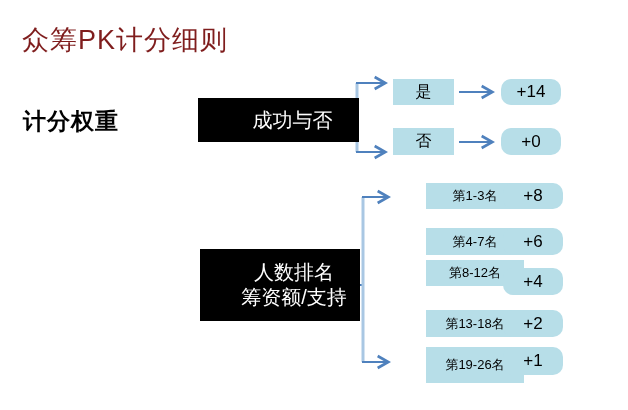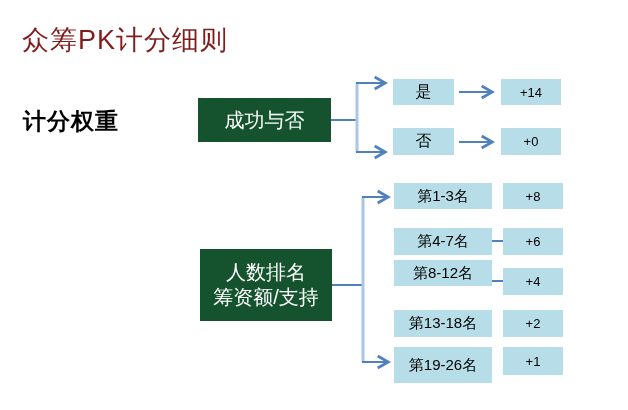--- a/index.html
+++ b/index.html
@@ -28,40 +28,41 @@
   .section-label {
     left: 23px;
     top: 106px;
     font-size: 23px;
     color: #000000;
     font-weight: 700;
     letter-spacing: 1px;
     white-space: nowrap;
   }
   .node {
-    background: #14532d;
+    background: #000000;
     color: #ffffff;
     display: flex;
     align-items: center;
     justify-content: center;
     text-align: center;
     font-size: 20px;
     line-height: 1.25;
+    padding-left: 28px;
   }
   .leaf {
     background: #B7DEE8;
     color: #000000;
     display: flex;
     align-items: center;
     justify-content: center;
     text-align: center;
   }
-  .leaf.small-label { font-size: 15px; }
+  .leaf.small-label { font-size: 13px; margin-left: 32px; }
   .leaf.yn-label    { font-size: 16px; }
-  .leaf.value       { font-size: 13px; font-family: "Liberation Sans", sans-serif; }
+  .leaf.value       { font-size: 17px; font-family: "Liberation Sans", sans-serif; border-radius: 10px; }
   svg.connectors {
     position: absolute;
     left: 0; top: 0;
     width: 628px; height: 410px;
     pointer-events: none;
   }
 </style>
 </head>
 <body>
 

